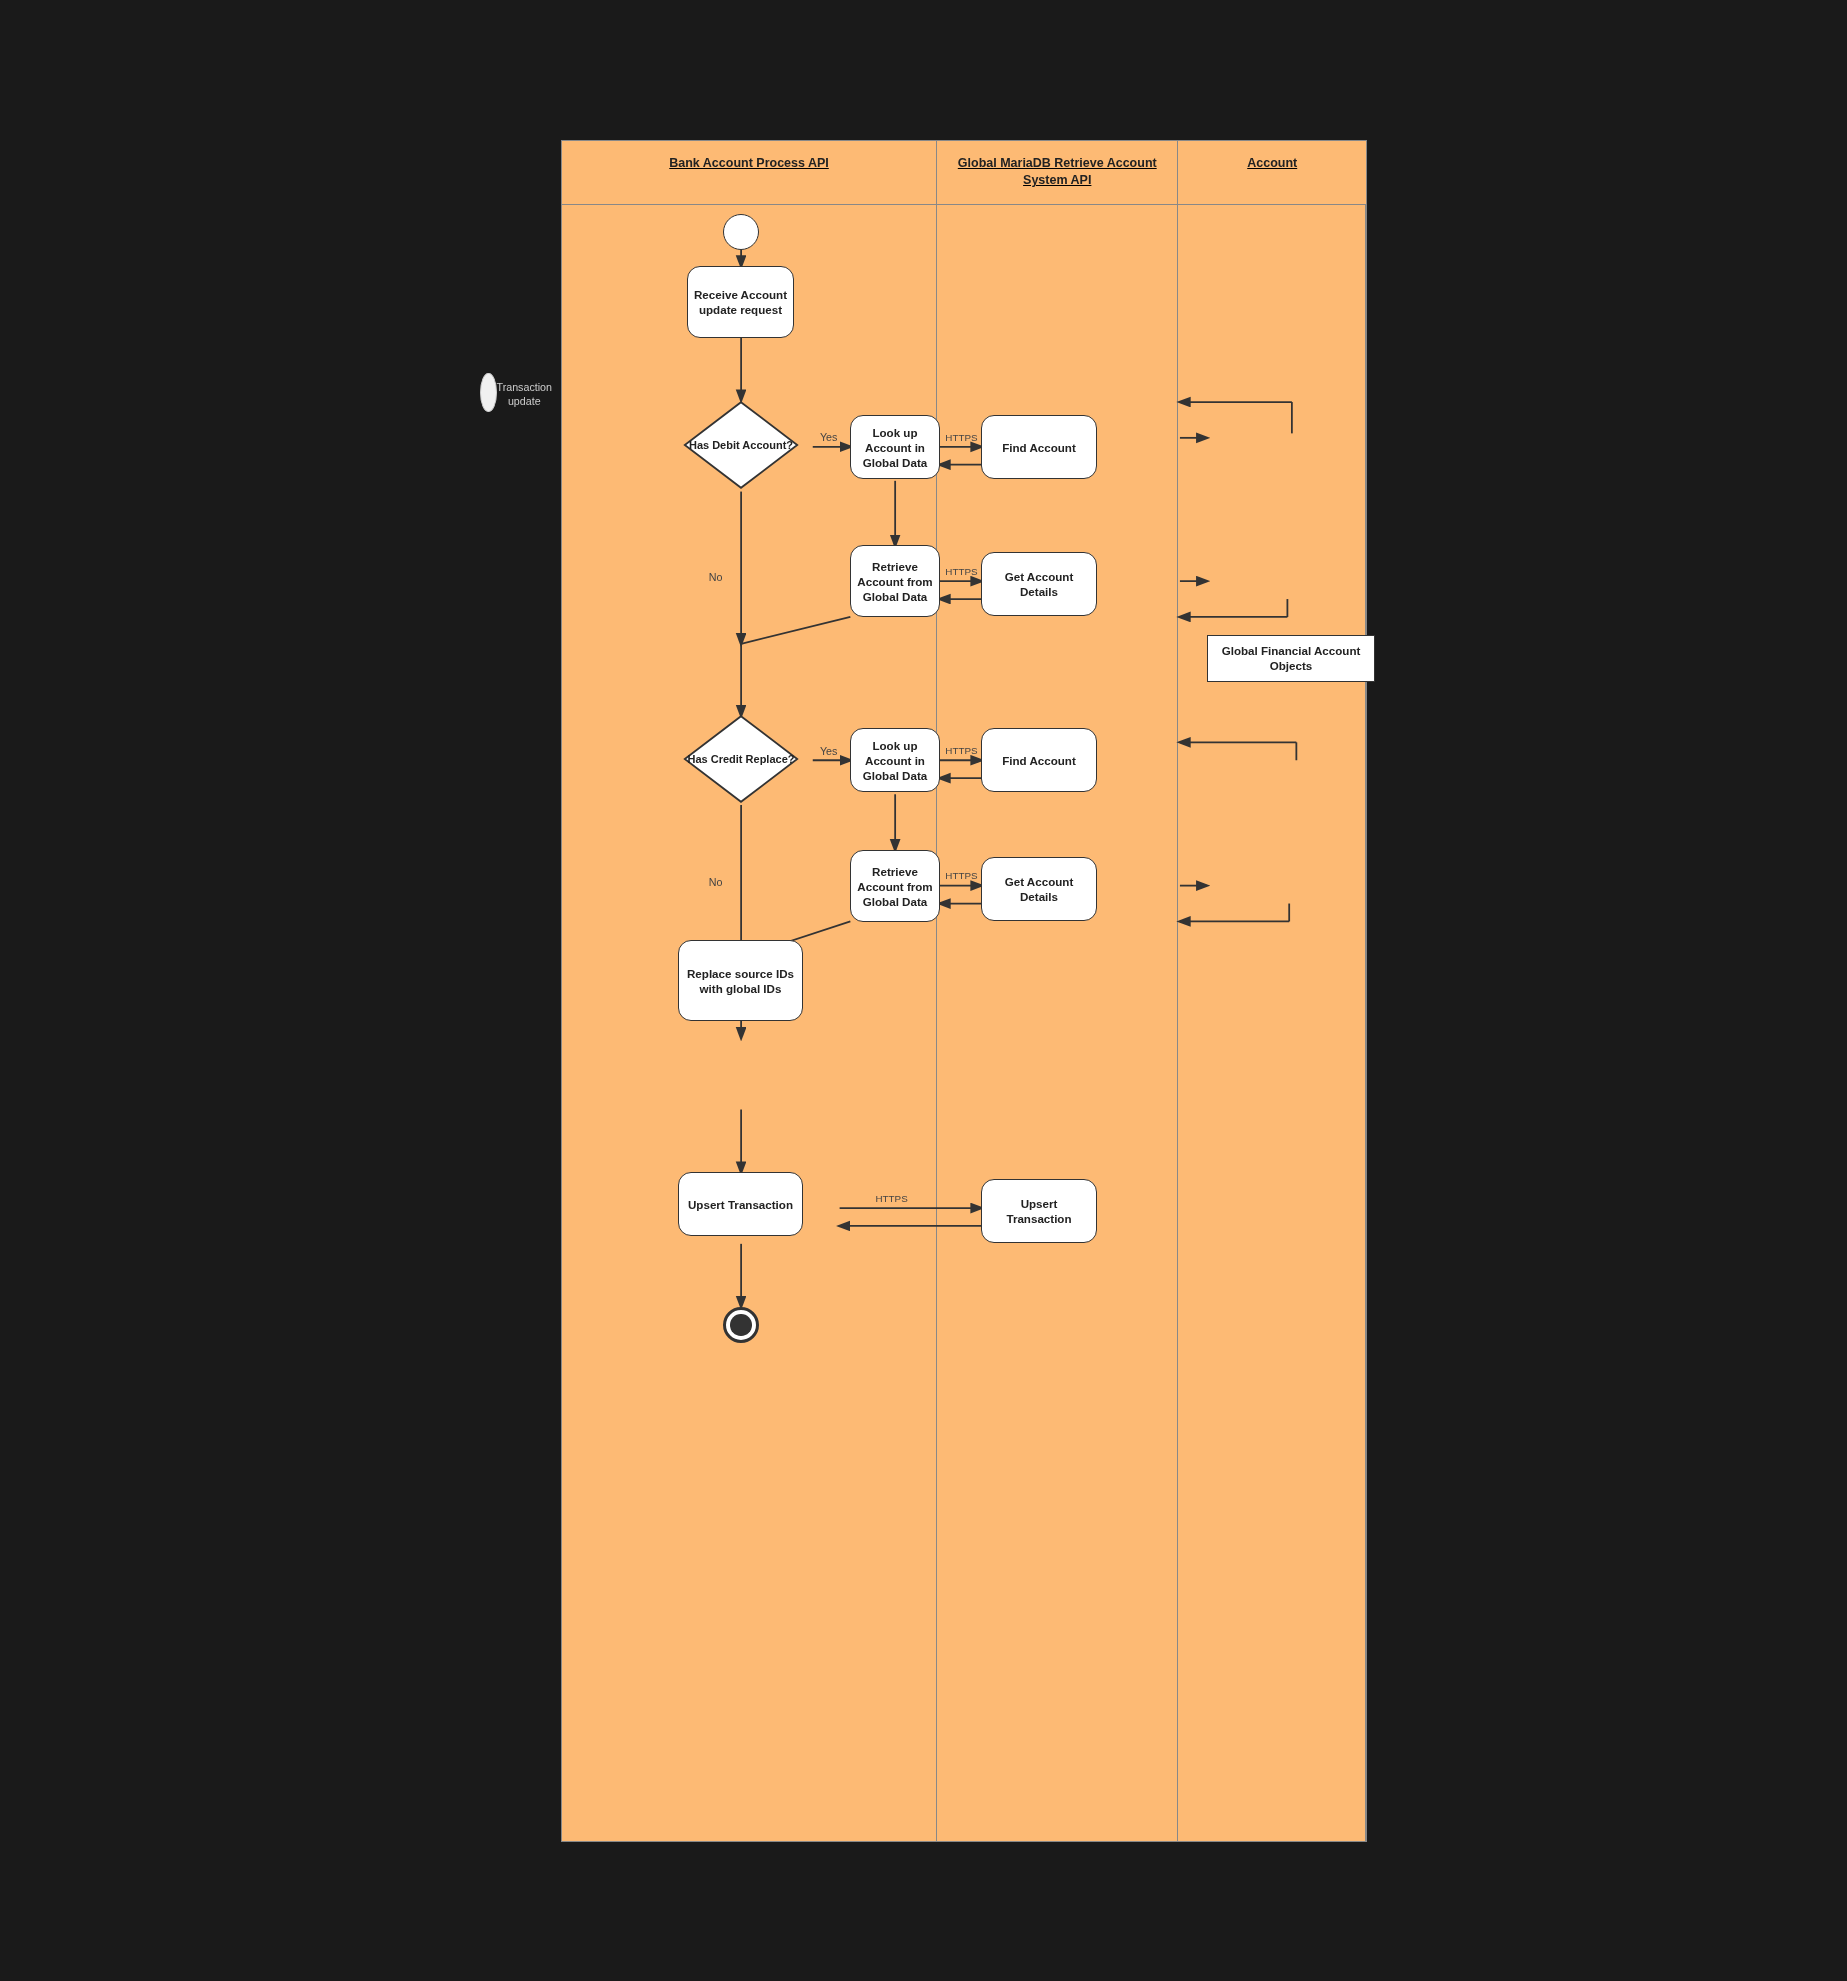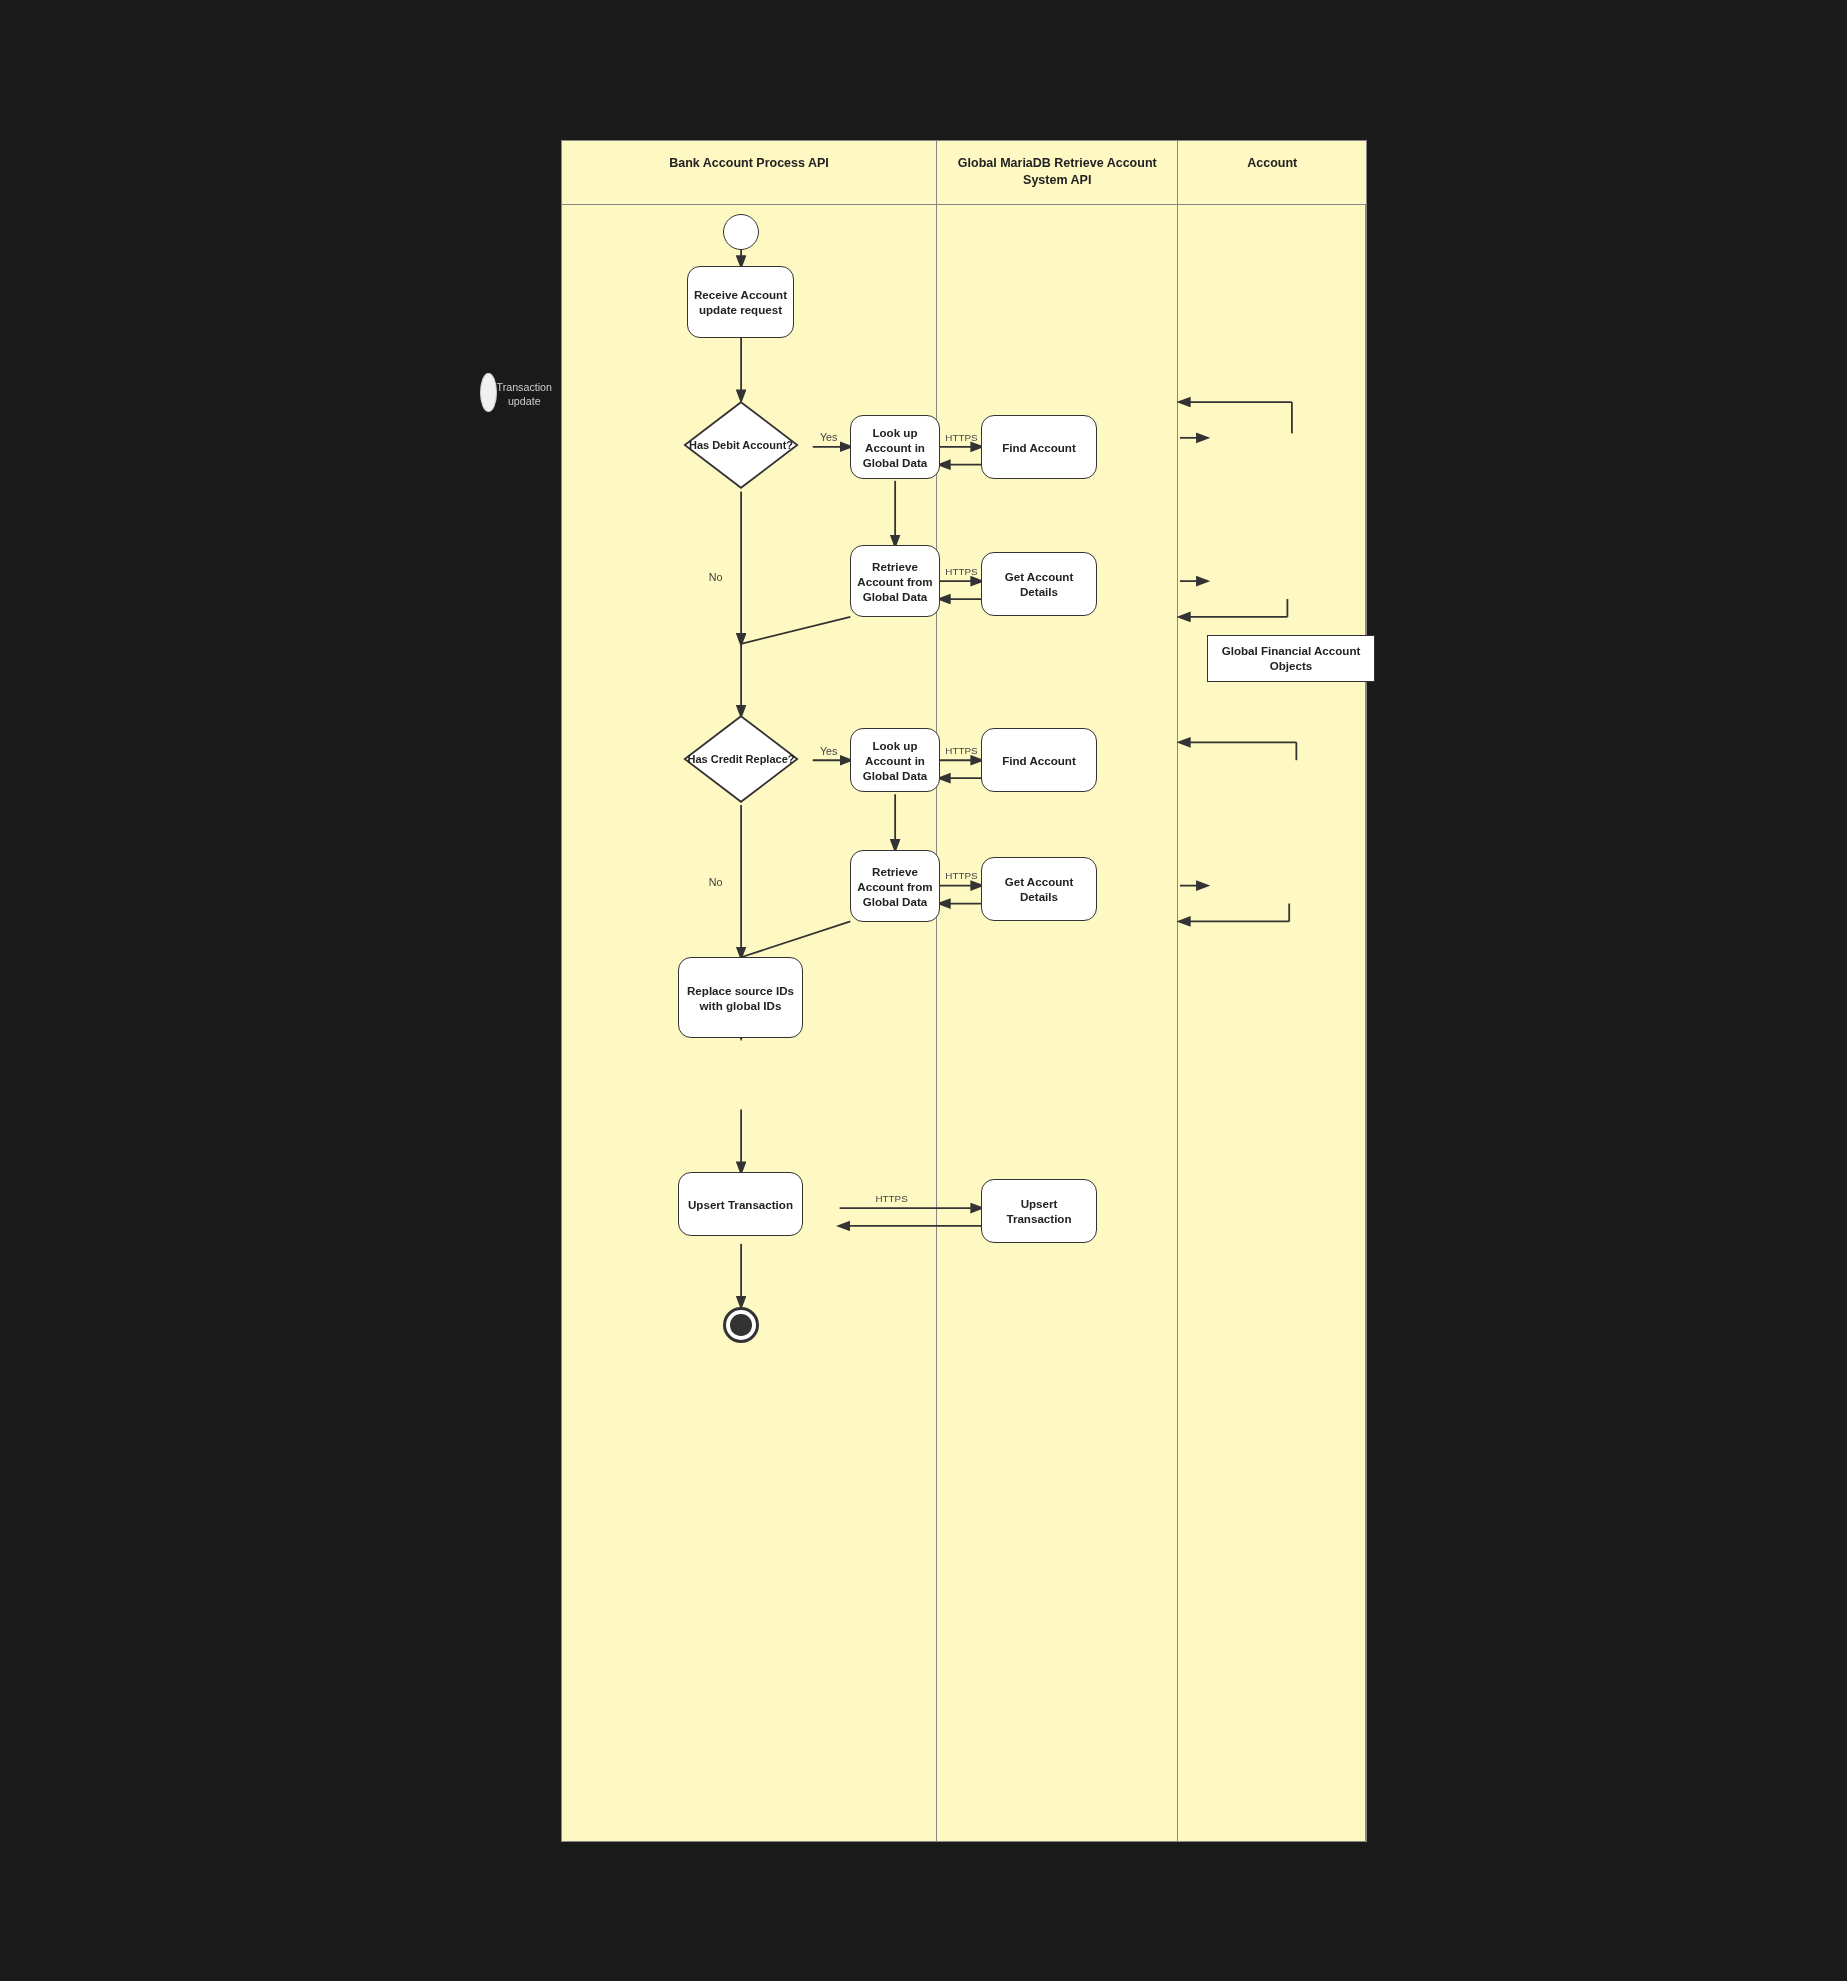--- a/index.html
+++ b/index.html
@@ -34,27 +34,28 @@
       background: #f0f0f0;
     }
     .actor-label {
       color: #ccc;
       font-size: 10.7px;
       text-align: center;
       margin-top: 5.4px;
       line-height: 1.3;
     }
     .main-diagram {
-      background: #fef9c3;
+      background: #fdba74;
       border: 1.8px solid #888;
       display: flex;
       flex-direction: column;
       width: 806px;
       min-height: 1702px;
       position: relative;
+      text-decoration: underline;
     }
     .swimlane-headers {
       display: flex;
       border-bottom: 1.8px solid #888;
     }
     .swimlane-header {
       border-right: 1.8px solid #888;
       padding: 14.3px 9px;
       text-align: center;
       font-weight: bold;
@@ -291,21 +292,21 @@
         <svg width="116" height="90" viewBox="0 0 130 100">
           <polygon points="65,2 128,50 65,98 2,50" fill="white" stroke="#333" stroke-width="2"></polygon>
         </svg>
         <div class="diamond-label">Has Credit Replace?</div>
       </div>
 
       <div class="node-rect" style="left:288px; top:523px; width:90px; height:64px;">Look up Account in Global Data</div>
 
       <div class="node-rect" style="left:288px; top:645px; width:90px; height:72px;">Retrieve Account from Global Data</div>
 
-      <div class="node-rect" style="left:116px; top:752px; width:125px; height:81px;">Replace source IDs with global IDs</div>
+      <div class="node-rect" style="left:116px; top:735px; width:125px; height:81px;">Replace source IDs with global IDs</div>
 
       <div class="node-rect" style="left:116px; top:967px; width:125px; height:64px;">Upsert Transaction</div>
 
       <div class="node-circle-end" style="left:161px; top:1102px;"></div>
 
       <div class="node-rect" style="left:419px; top:210px; width:116px; height:64px;">Find Account</div>
 
       <div class="node-rect" style="left:419px; top:347px; width:116px; height:64px;">Get Account Details</div>
 
       <div class="node-rect" style="left:419px; top:523px; width:116px; height:64px;">Find Account</div>

